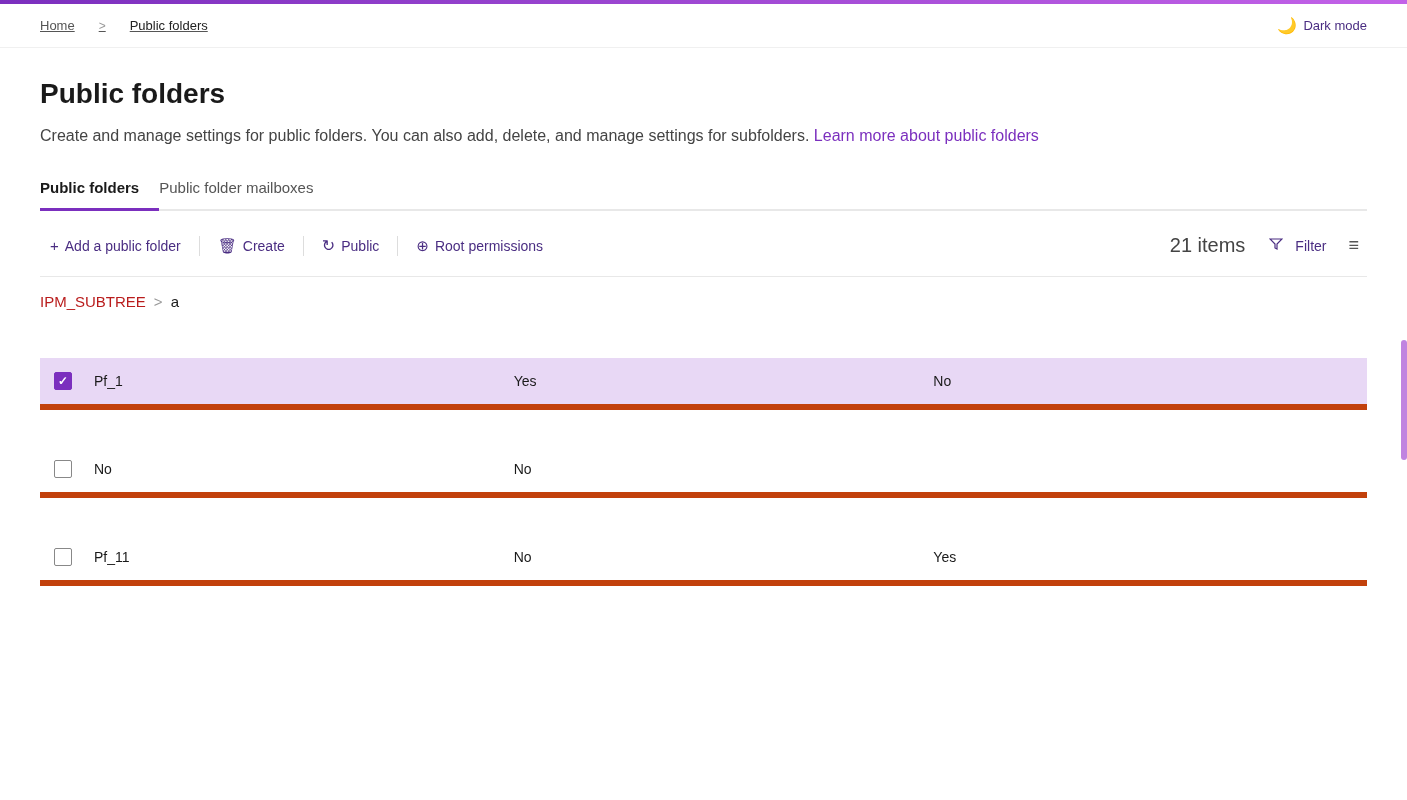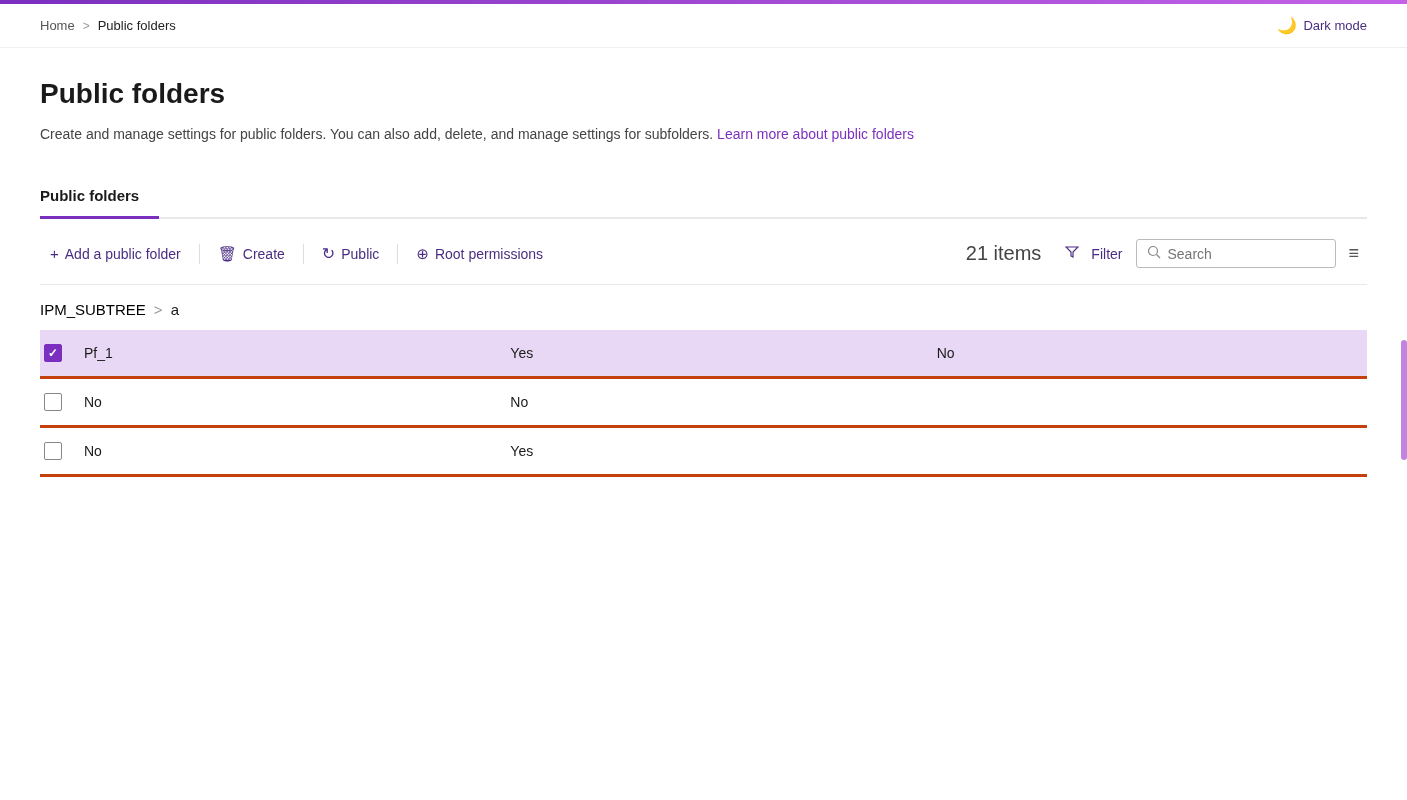--- a/index.html
+++ b/index.html
@@ -16,23 +16,24 @@
     .header-nav {
       display: flex;
       align-items: center;
       justify-content: space-between;
       padding: 12px 40px;
       border-bottom: 1px solid #f0f0f0;
     }
     .breadcrumb {
       display: flex;
       align-items: center;
-      gap: 8px;
+      gap: 24px;
       font-size: 13px;
       color: #555;
+      text-decoration: underline;
     }
     .breadcrumb a {
       color: #555;
       text-decoration: none;
     }
     .breadcrumb-sep { color: #999; font-size: 12px; }
     .breadcrumb-current { color: #222; }
     .dark-mode-btn {
       display: flex;
       align-items: center;
@@ -49,23 +50,23 @@
     .page-content {
       padding: 30px 40px 0 40px;
     }
     .page-title {
       font-size: 28px;
       font-weight: 700;
       color: #1a1a1a;
       margin-bottom: 14px;
     }
     .page-description {
-      font-size: 14px;
+      font-size: 16px;
       color: #444;
-      margin-bottom: 32px;
+      margin-bottom: 21px;
       line-height: 1.5;
     }
     .page-description a {
       color: #7b2fbe;
       text-decoration: none;
     }
     .tabs {
       display: flex;
       gap: 0;
       border-bottom: 2px solid #e8e8e8;
@@ -157,44 +158,45 @@
     }
     .path-nav {
       display: flex;
       align-items: center;
       gap: 8px;
       padding: 16px 0 12px 0;
       font-size: 15px;
       color: #555;
     }
     .path-nav .path-segment {
-      color: #000000;
+      color: #b91c1c;
       cursor: pointer;
     }
     .path-nav .path-sep { color: #999; }
     .path-nav .path-current { color: #1a1a1a; font-weight: 500; }
     .table-container {
       width: 100%;
     }
     .table-header {
       display: grid;
       grid-template-columns: 40px 1fr 1fr 1fr;
       padding: 10px 0;
       border-bottom: 1px solid #e0e0e0;
       font-size: 13px;
       font-weight: 600;
       color: #333;
     }
     .table-row {
       display: grid;
       grid-template-columns: 40px 1fr 1fr 1fr;
-      padding: 14px 4px;
-      border-bottom: 3px solid #c2410c;
-      align-items: center;
-      font-size: 14px;
+      padding: 14px 14px;
+      border-bottom: 6px solid #c2410c;
+      align-items: center;
+      font-size: 14px;
+      margin-top: 36px;
     }
     .table-row.selected {
       background: #e8d8f5;
     }
     .checkbox {
       width: 18px;
       height: 18px;
       border: 1.5px solid #888;
       border-radius: 2px;
       display: flex;
@@ -248,20 +250,21 @@
 
 <div class="page-content">
   <h1 class="page-title">Public folders</h1>
   <p class="page-description">
     <span>Create and manage settings for public folders. You can also add, delete, and manage settings for subfolders.</span>
     <a href="#">Learn more about public folders</a>
   </p>
 
   <div class="tabs">
     <button class="tab active">Public folders</button>
+    <button class="tab">Public folder mailboxes</button>
   </div>
 
   <div class="toolbar">
     <button class="toolbar-btn">
       <span class="icon">+</span>
       <span>Add a public folder</span>
     </button>
     <div class="toolbar-sep"></div>
     <button class="toolbar-btn">
       <span class="icon">🗑</span>
@@ -282,29 +285,20 @@
 
     <button class="filter-btn">
       <span style="font-size:13px;">
         <svg width="14" height="14" viewBox="0 0 14 14" fill="none" xmlns="http://www.w3.org/2000/svg">
           <path d="M1 2h12L8 7v5l-2-1V7L1 2z" stroke="#4a2d82" stroke-width="1.2" fill="none"></path>
         </svg>
       </span>
       <span>Filter</span>
     </button>
 
-    <div class="search-box">
-      <span class="search-icon">
-        <svg width="14" height="14" viewBox="0 0 14 14" fill="none">
-          <circle cx="6" cy="6" r="4.5" stroke="#888" stroke-width="1.2"></circle>
-          <line x1="9.5" y1="9.5" x2="13" y2="13" stroke="#888" stroke-width="1.2"></line>
-        </svg>
-      </span>
-      <input type="text" placeholder="Search" style="">
-    </div>
 
     <button class="menu-btn">
       <span>≡</span>
     </button>
   </div>
 
   <div class="path-nav">
     <span class="path-segment">IPM_SUBTREE</span>
     <span class="path-sep">&gt;</span>
     <span class="path-current">a</span>
@@ -327,19 +321,20 @@
         <div class="checkbox"></div>
       </div>
       <div>No</div>
       <div>No</div>
     </div>
 
     <div class="table-row">
       <div>
         <div class="checkbox"></div>
       </div>
+      <div class="folder-name">Pf_11</div>
       <div>No</div>
       <div>Yes</div>
     </div>
   </div>
 </div>
 
 <div class="scrollbar"></div>
 
 </body></html>

